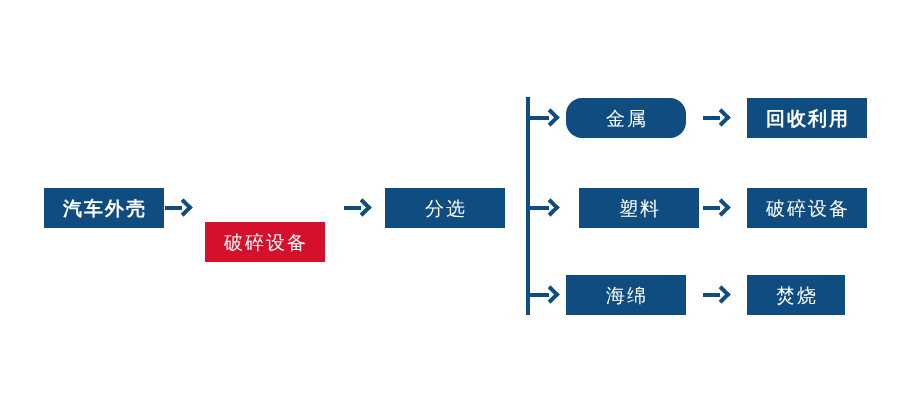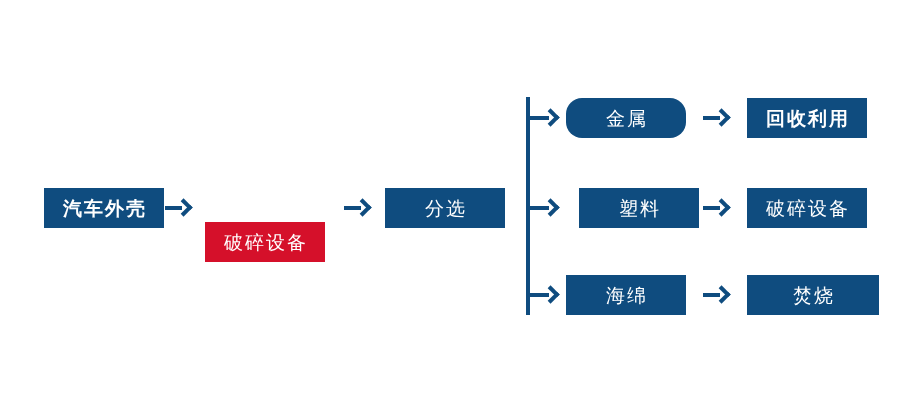--- a/index.html
+++ b/index.html
@@ -163,17 +163,17 @@
 
   <div class="node blue" style="left:566px; top:275px; width:120px; height:40px;">
     <span>海绵</span>
   </div>
 
   <div class="arrow" style="left:703px; top:284px;">
     <span class="shaft"></span>
     <span class="head"></span>
   </div>
 
-  <div class="node blue" style="left:747px; top:275px; width:132px; height:40px;">
+  <div class="node blue" style="left:747px; top:275px; width:98px; height:40px;">
     <span>焚烧</span>
   </div>
 
 </div>
 
 </body></html>

